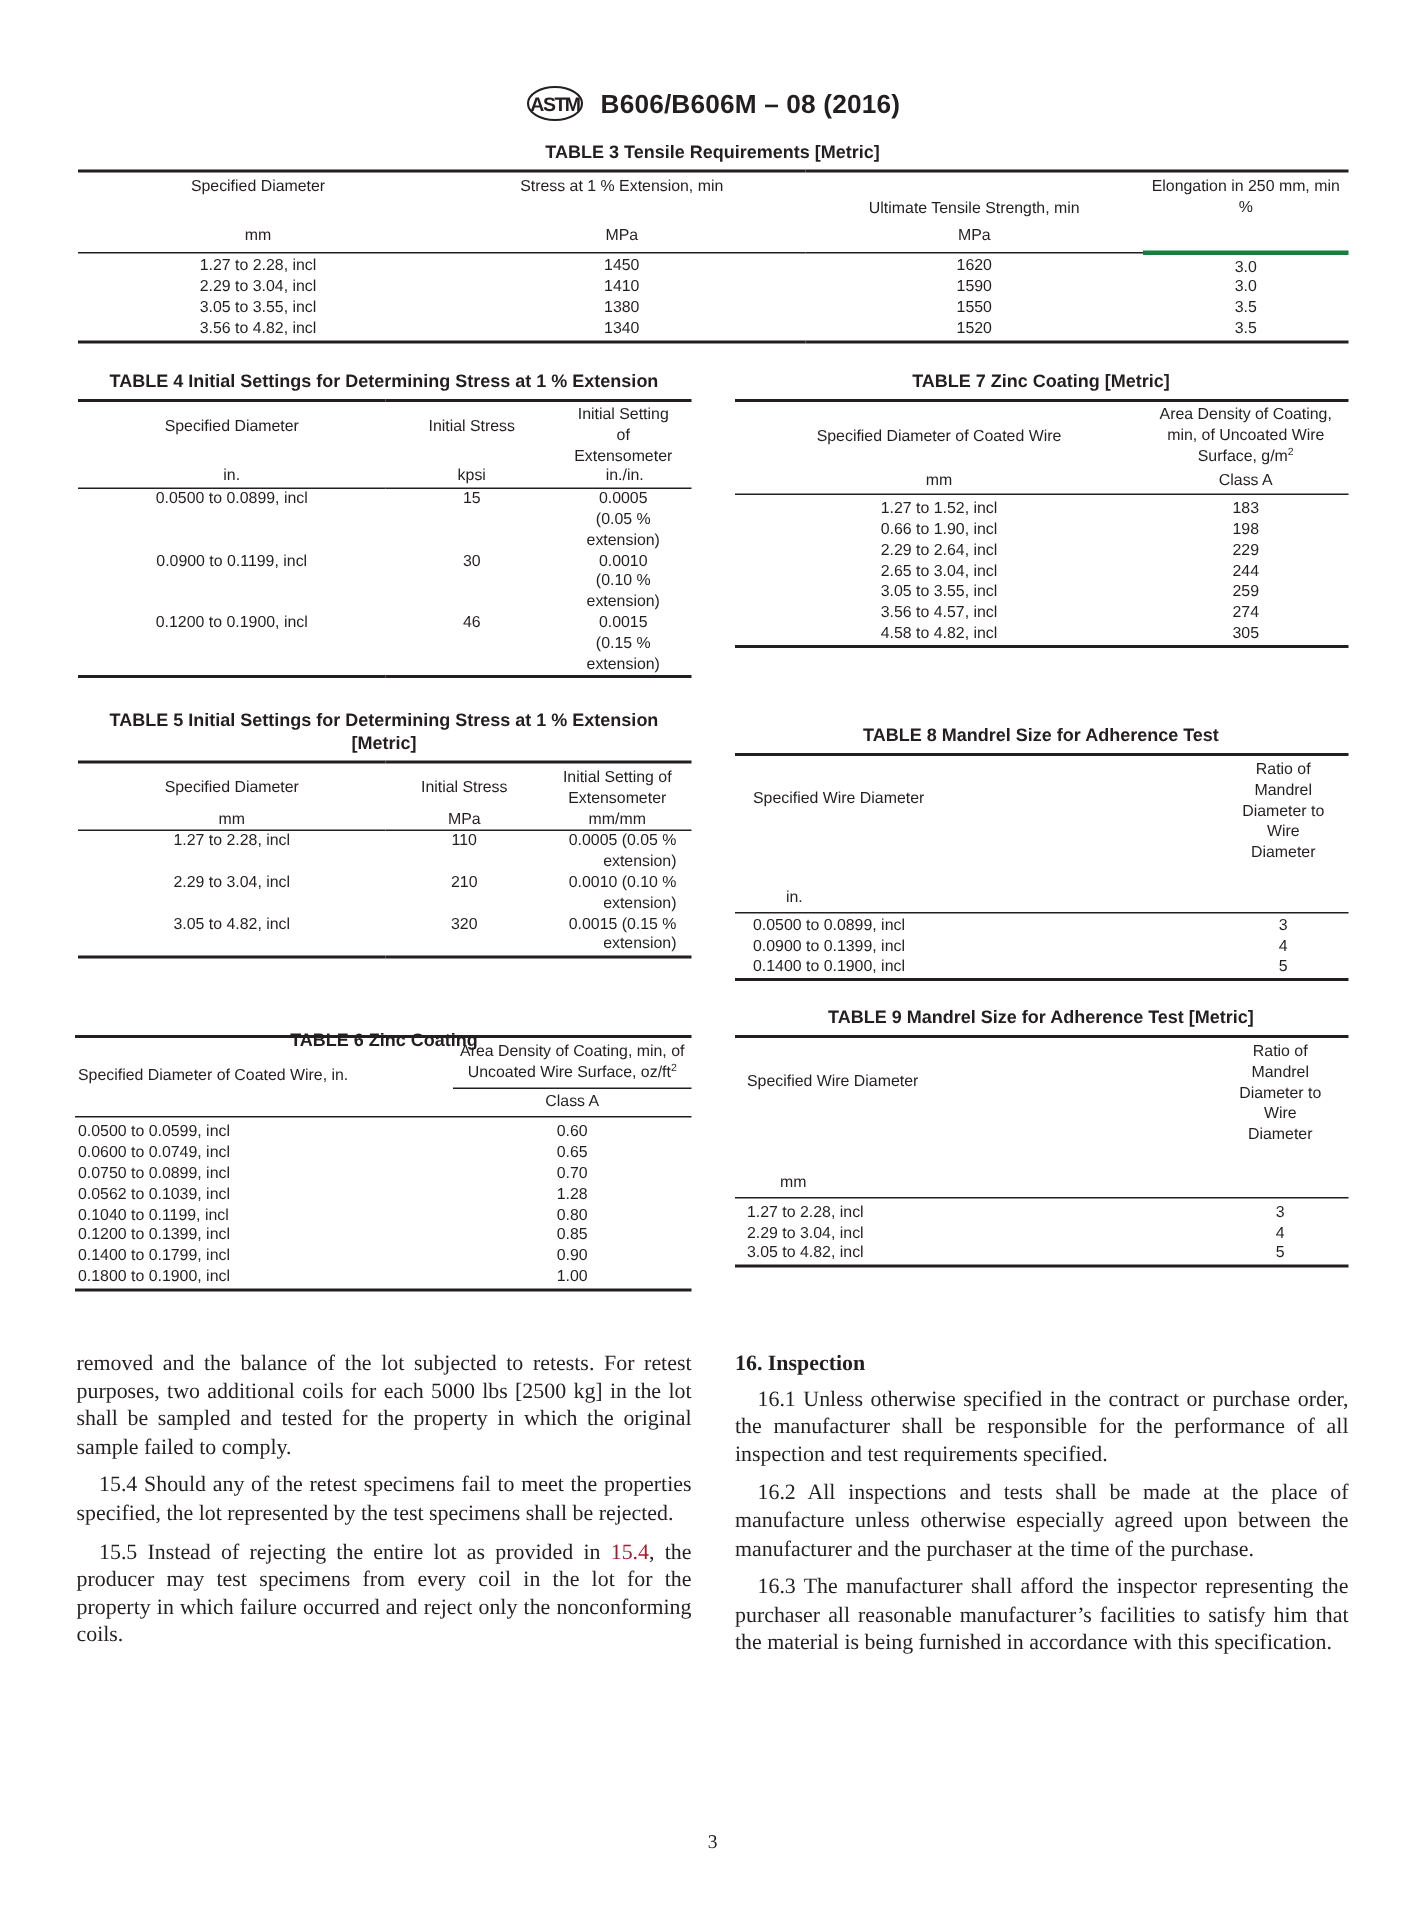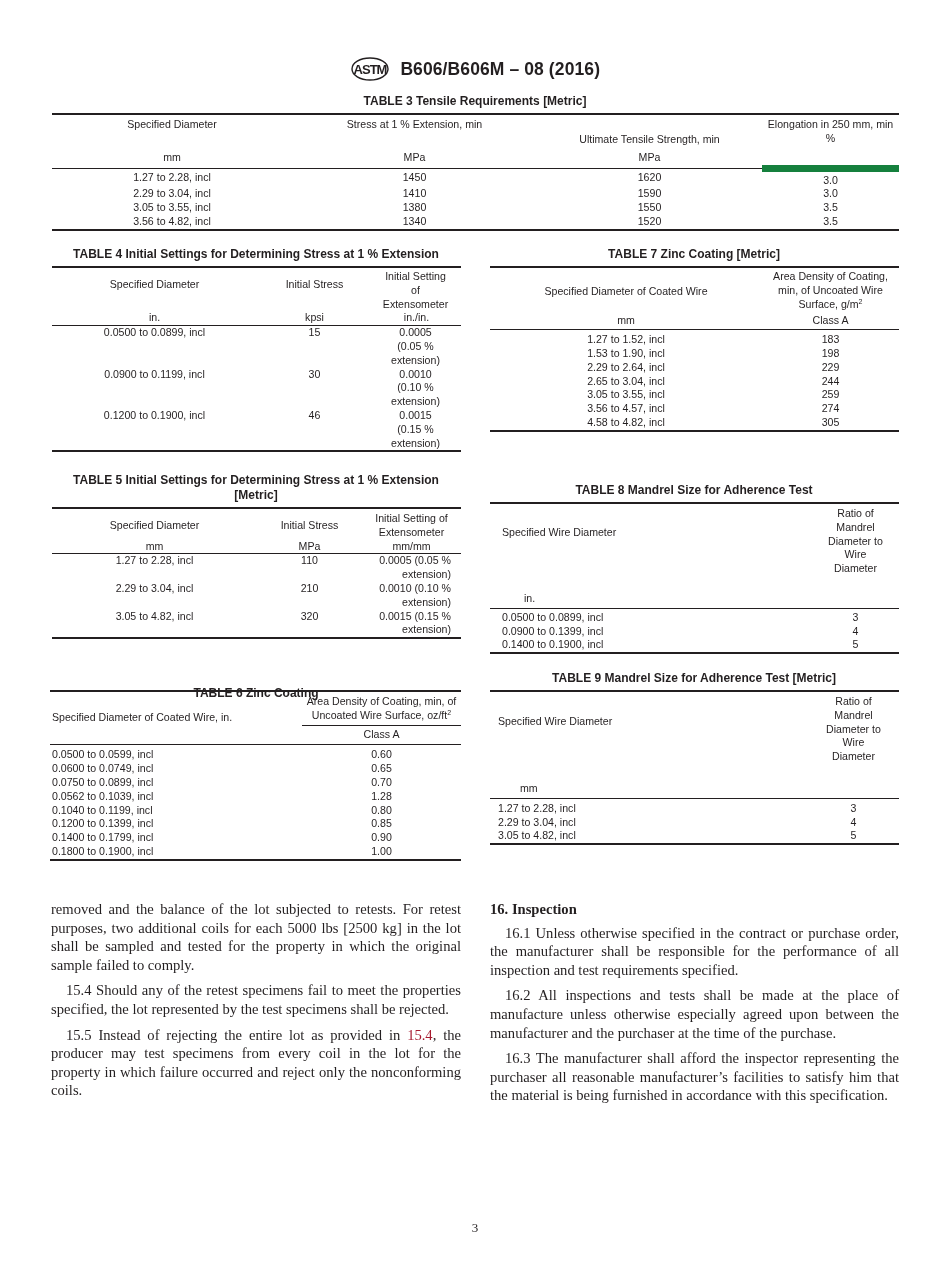--- a/index.html
+++ b/index.html
@@ -42,21 +42,21 @@
   <span class="code">B606/B606M – 08 (2016)</span>
 </div>
 
 <div class="abs tcap" style="left:50px;width:850px;top:94px;">TABLE 3 Tensile Requirements [Metric]</div>
 <table class="abs t" style="left:52px;top:113px;width:847px;">
   <tbody>
       <tr class="top">
     <td class="c top" style="width:240px;padding-top:3px;">Specified Diameter</td>
     <td class="c top" style="width:245px;padding-top:3px;">Stress at 1 % Extension, min</td>
     <td class="c top" style="width:225px;padding-top:18px;">Ultimate Tensile Strength, min</td>
-    <td class="c top" rowspan="2" style="padding-top:3px;border-bottom:7px solid #15803d;">Elongation in 250 mm, min %</td>
+    <td class="c top" rowspan="2" style="padding-top:3px;border-bottom:3px solid #15803d;">Elongation in 250 mm, min %</td>
   </tr>
   <tr class="hrule">
     <td class="c" style="padding:4px 0 3px;">mm</td>
     <td class="c" style="padding:4px 0 3px;">MPa</td>
     <td class="c" style="padding:4px 0 3px;">MPa</td>
   </tr>
   <tr>
         <td class="c" style="padding-top:2px">1.27 to 2.28, incl</td>
         <td class="c" style="padding-top:2px">1450</td>
         <td class="c" style="padding-top:2px">1620</td>
@@ -123,21 +123,21 @@
   </tr>
   <tr class="hrule">
     <td class="c" style="padding:3px 0 1px;">mm</td>
     <td class="c" style="padding:3px 0 1px;">Class A</td>
   </tr>
   <tr>
         <td class="c" style="padding-top:3px">1.27 to 1.52, incl</td>
         <td class="c" style="padding-top:3px">183</td>
       </tr>
   <tr>
-        <td class="c">1.53 to 1.90, incl</td>
+        <td class="c">0.66 to 1.90, incl</td>
         <td class="c">198</td>
       </tr>
   <tr>
         <td class="c">2.29 to 2.64, incl</td>
         <td class="c">229</td>
       </tr>
   <tr>
         <td class="c">2.65 to 3.04, incl</td>
         <td class="c">244</td>
       </tr>

